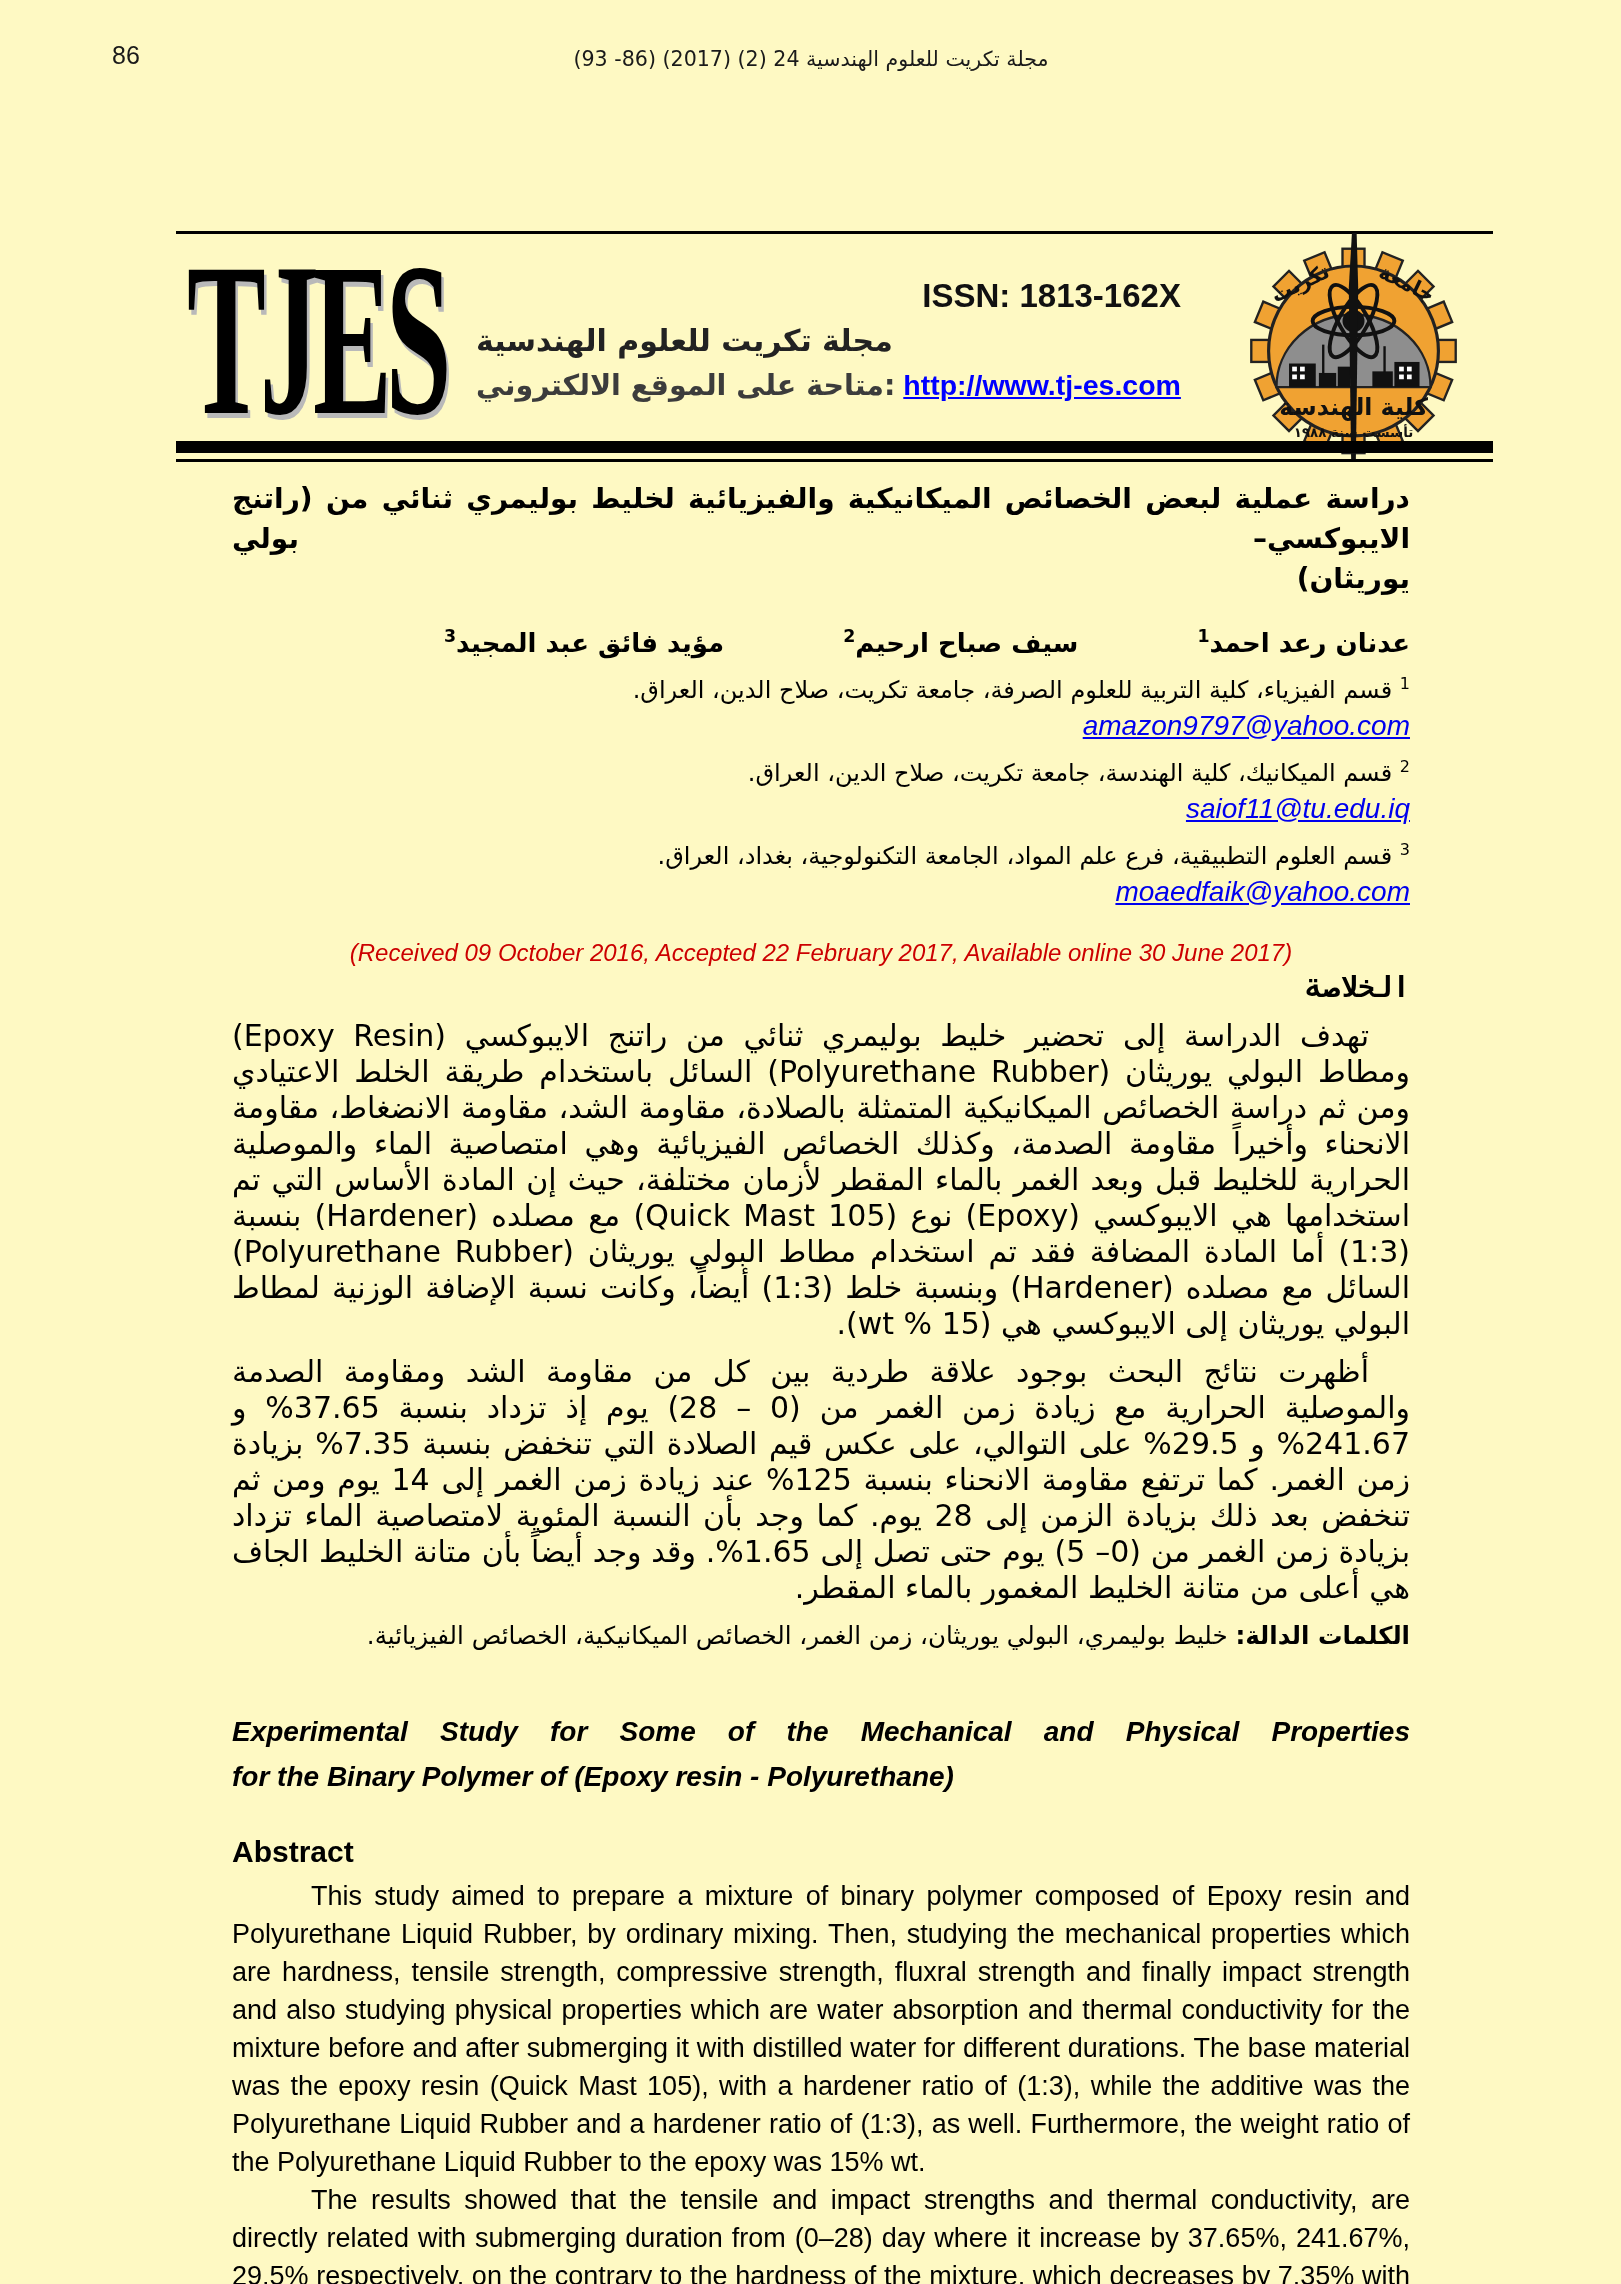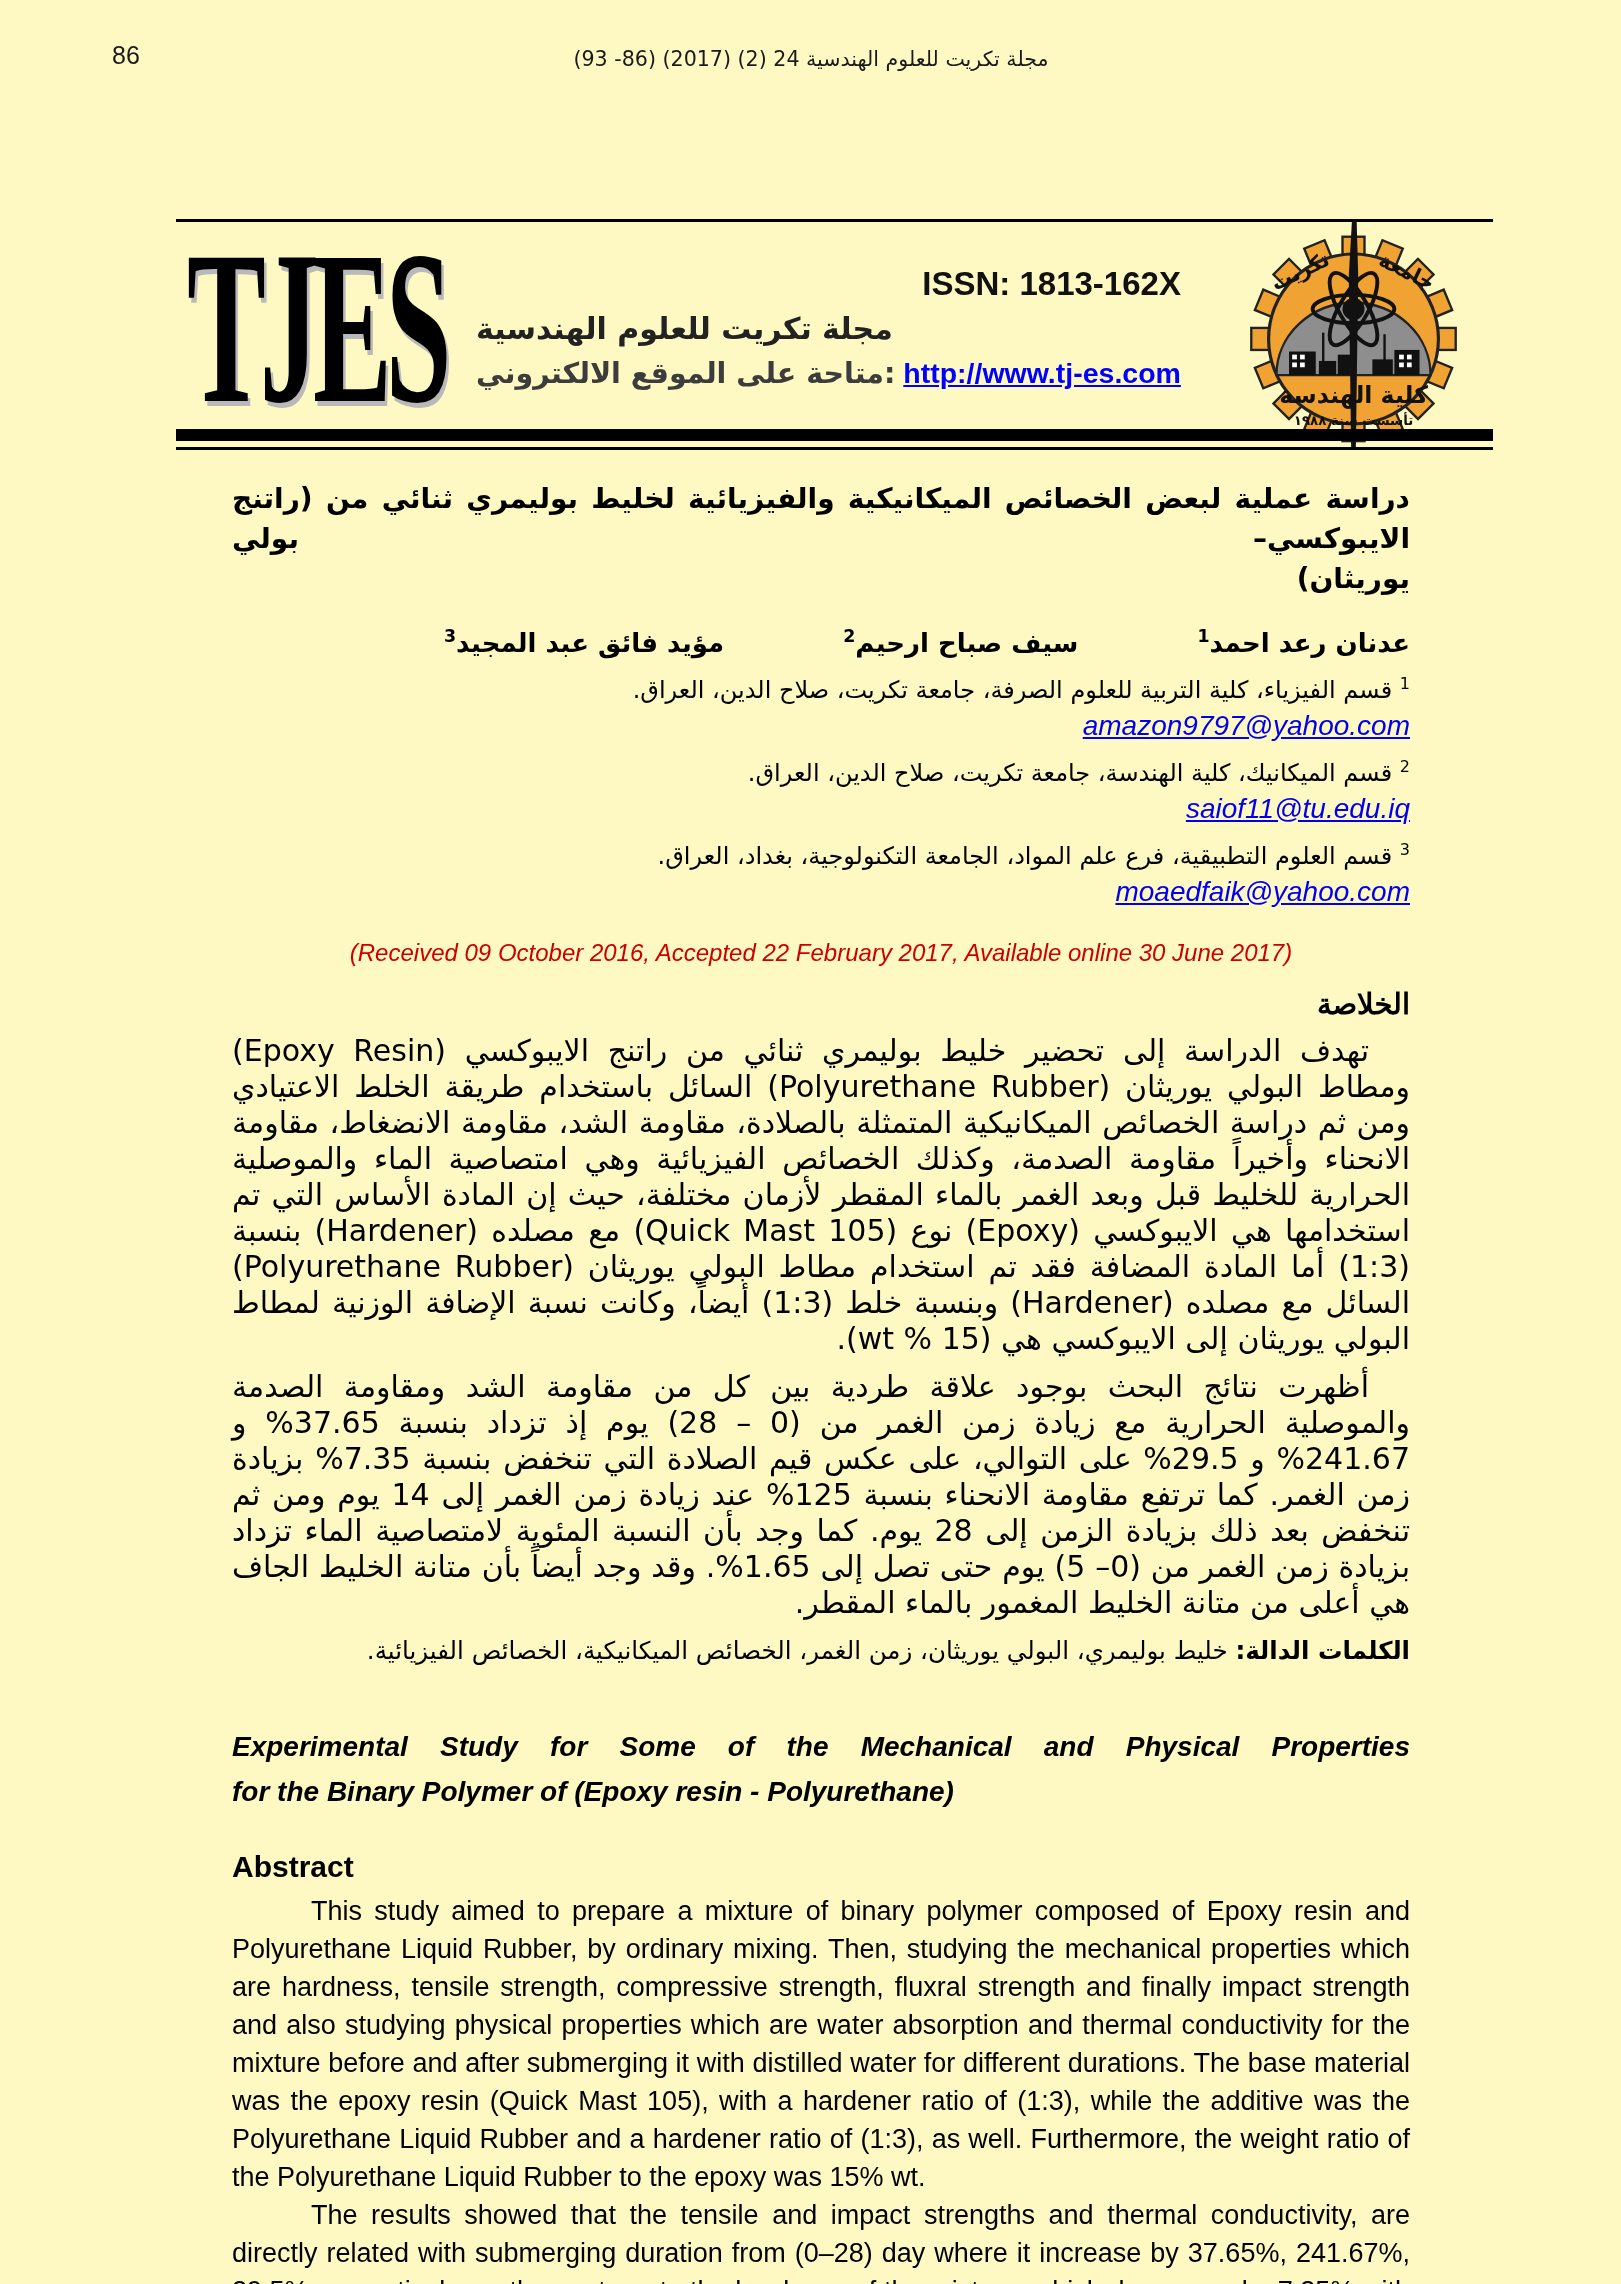--- a/index.html
+++ b/index.html
@@ -4,21 +4,21 @@
 <style>
   * { margin:0; padding:0; box-sizing:border-box; }
   body { background:#e8e8e8; font-family:"Liberation Sans", sans-serif; }
   .page { position:relative; width:1622px; height:2284px; background:#fef9c3; margin:0 auto; overflow:hidden; }
 
   .page-number { position:absolute; left:112px; top:41px; font-size:25px; color:#1a1a1a; }
   .running-head { position:absolute; left:0; top:47px; width:100%; text-align:center; direction:rtl;
                   font-family:"DejaVu Sans", sans-serif; font-size:20.6px; color:#1a1a1a; }
 
   
-  .banner { position:absolute; left:176px; top:219px; width:1317px; height:231px; }
+  .banner { position:absolute; left:176px; top:231px; width:1317px; height:231px; }
   .banner-topline { position:absolute; top:0; left:0; right:0; height:3.2px; background:#000; }
   .banner-thickbar { position:absolute; bottom:8.7px; left:0; right:0; height:12px; background:#000; }
   .banner-thinline { position:absolute; bottom:0; left:0; right:0; height:3.2px; background:#000; }
 
   .tjes-wordmark { position:absolute; left:11px; top:4.7px;
                    font-family:"Liberation Serif", serif; font-weight:bold;
                    font-size:215px; line-height:0.95; letter-spacing:-11px; color:#000;
                    transform:scale(0.55,1.02); transform-origin:left top;
                    text-shadow:4.7px 4.7px 0 #b9b9b9; white-space:nowrap; }
 
@@ -47,22 +47,22 @@
 
   .aff-block { direction:rtl; text-align:right; margin-top:8px; }
   .aff-line { font-family:"DejaVu Sans", sans-serif; font-size:24px; line-height:36px; color:#000; }
   .aff-line sup { font-size:16px; }
   .email-line { line-height:36px; }
   .email-line a { font-family:"Liberation Sans", sans-serif; font-style:italic; font-size:28px;
                   color:#0000ee; text-decoration:underline; cursor:pointer; }
 
   .dates-line { margin-top:24px; text-align:center; font-style:italic; font-size:24px; color:#cc0000; }
 
-  .abstract-ar-heading { direction:rtl; text-align:right; padding-left:16px; margin-top:20px;
-                         font-family:Liberation Sans, sans-serif; font-size:29px; font-weight:bold; }
+  .abstract-ar-heading { direction:rtl; text-align:right; padding-left:16px; margin-top:3px;
+                         font-family:Liberation Mono, monospace; font-size:29px; font-weight:bold; }
   .abstract-ar p { direction:rtl; text-align:justify; text-indent:41px; margin-top:12px;
                    font-family:"DejaVu Sans", sans-serif; font-size:30px; line-height:36px; color:#000; }
   .keywords-line { direction:rtl; text-align:right; margin-top:12.6px;
                    font-family:"DejaVu Sans", sans-serif; font-size:24.5px; line-height:36px; }
   .keywords-line .kw-label { font-weight:bold;margin-top:36px; }
 
   .title-en { margin-top:55px; font-weight:bold; font-style:italic; font-size:28px; line-height:45px; color:#000; }
   .title-en .l1 { text-align:justify; text-align-last:justify; }
   .title-en .l2 { text-align:left; }
 

